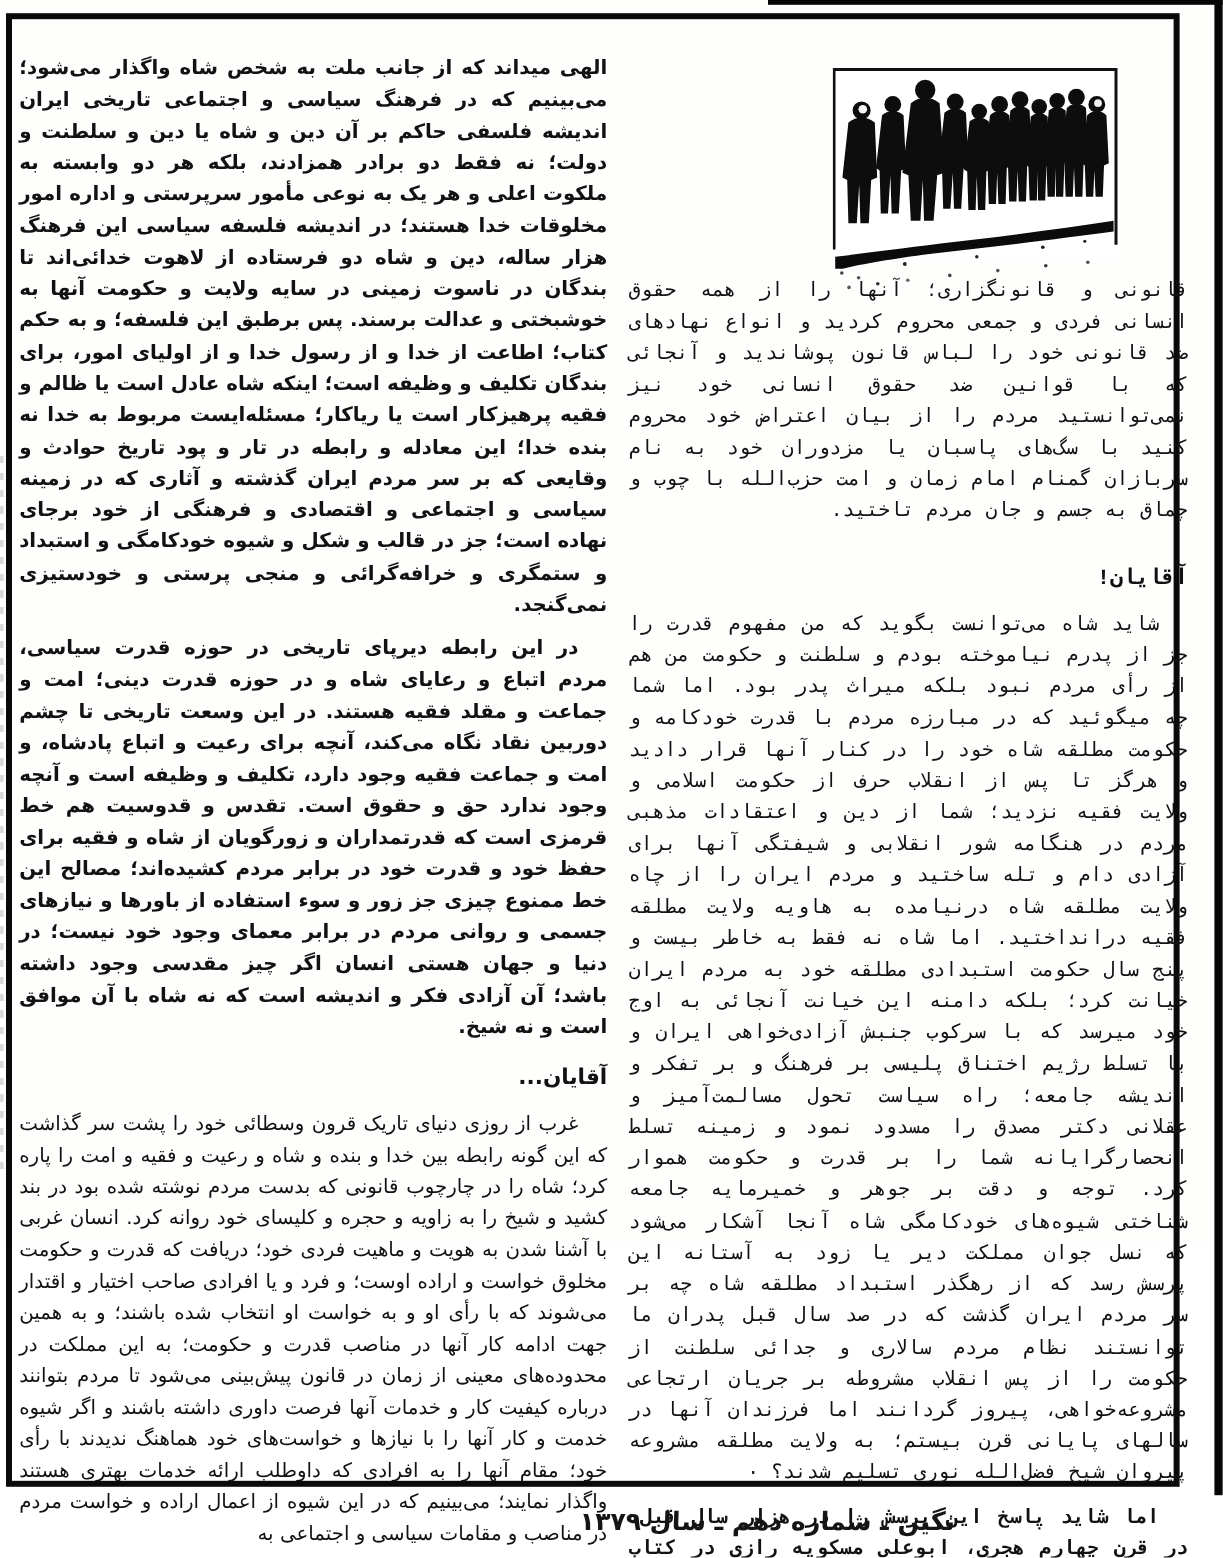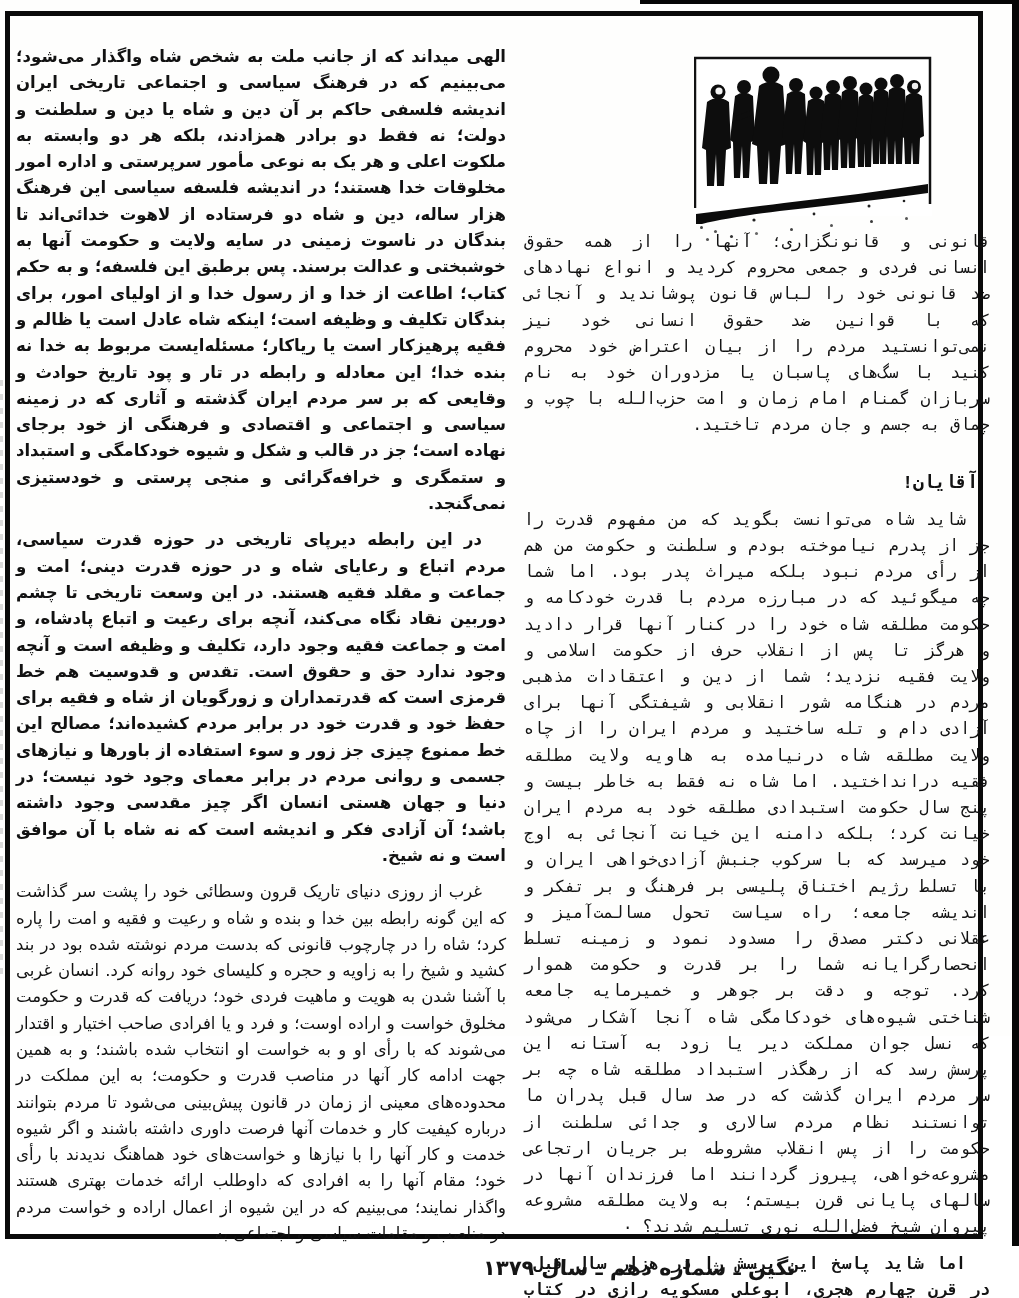--- a/index.html
+++ b/index.html
@@ -28,21 +28,21 @@
   .col{
     position:absolute;direction:rtl;text-align:justify;text-align-last:right;
     color:var(--ink);
   }
   .col p{margin:0 0 10px 0;}
   .col-left{left:16px;top:44px;width:490px;font-size:16.5px;line-height:26.3px;}
   .col-right{left:524px;top:230px;width:466px;font-size:16.5px;line-height:26.2px;font-family:Liberation Mono, monospace;}
   .bold{font-weight:700;}
   .indent{text-indent:24px;}
   .heading{
-    font-weight:700;font-size:18px;margin:16px 12px 12px 0;text-align:left;
+    font-weight:700;font-size:18px;margin:16px 0 12px 0;text-align:left;
   }
   .heading-right{margin-top:30px;}
   .last-bold{margin-top:12px;}
   
   .photo{
     position:absolute;left:694px;top:56px;width:238px;height:174px;margin:0;
   }
   .photo svg{display:block;width:100%;height:100%;}
   
   .specks{
@@ -75,20 +75,21 @@
 <div class="page" style="--watermark-color: #b5b5b5; --ink: #121212;">
 
   <div class="scan-top"></div>
   <div class="scan-right"></div>
   <div class="scan-left-streak"></div>
   <div class="frame"></div>
 
   <section class="col col-left">
     <p class="bold">الهی میداند که از جانب ملت به شخص شاه واگذار می‌شود؛ می‌بینیم که در فرهنگ سیاسی و اجتماعی تاریخی ایران اندیشه فلسفی حاکم بر آن دین و شاه یا دین و سلطنت و دولت؛ نه فقط دو برادر همزادند، بلکه هر دو وابسته به ملکوت اعلی و هر یک به نوعی مأمور سرپرستی و اداره امور مخلوقات خدا هستند؛ در اندیشه فلسفه سیاسی این فرهنگ هزار ساله، دین و شاه دو فرستاده از لاهوت خدائی‌اند تا بندگان در ناسوت زمینی در سایه ولایت و حکومت آنها به خوشبختی و عدالت برسند. پس برطبق این فلسفه؛ و به حکم کتاب؛ اطاعت از خدا و از رسول خدا و از اولیای امور، برای بندگان تکلیف و وظیفه است؛ اینکه شاه عادل است یا ظالم و فقیه پرهیزکار است یا ریاکار؛ مسئله‌ایست مربوط به خدا نه بنده خدا؛ این معادله و رابطه در تار و پود تاریخ حوادث و وقایعی که بر سر مردم ایران گذشته و آثاری که در زمینه سیاسی و اجتماعی و اقتصادی و فرهنگی از خود برجای نهاده است؛ جز در قالب و شکل و شیوه خودکامگی و استبداد و ستمگری و خرافه‌گرائی و منجی پرستی و خودستیزی نمی‌گنجد.</p>
     <p class="bold indent">در این رابطه دیرپای تاریخی در حوزه قدرت سیاسی، مردم اتباع و رعایای شاه و در حوزه قدرت دینی؛ امت و جماعت و مقلد فقیه هستند. در این وسعت تاریخی تا چشم دوربین نقاد نگاه می‌کند، آنچه برای رعیت و اتباع پادشاه، و امت و جماعت فقیه وجود دارد، تکلیف و وظیفه است و آنچه وجود ندارد حق و حقوق است. تقدس و قدوسیت هم خط قرمزی است که قدرتمداران و زورگویان از شاه و فقیه برای حفظ خود و قدرت خود در برابر مردم کشیده‌اند؛ مصالح این خط ممنوع چیزی جز زور و سوء استفاده از باورها و نیازهای جسمی و روانی مردم در برابر معمای وجود خود نیست؛ در دنیا و جهان هستی انسان اگر چیز مقدسی وجود داشته باشد؛ آن آزادی فکر و اندیشه است که نه شاه با آن موافق است و نه شیخ.</p>
+    <h3 class="heading">آقایان...</h3>
     <p class="indent">غرب از روزی دنیای تاریک قرون وسطائی خود را پشت سر گذاشت که این گونه رابطه بین خدا و بنده و شاه و رعیت و فقیه و امت را پاره کرد؛ شاه را در چارچوب قانونی که بدست مردم نوشته شده بود در بند کشید و شیخ را به زاویه و حجره و کلیسای خود روانه کرد. انسان غربی با آشنا شدن به هویت و ماهیت فردی خود؛ دریافت که قدرت و حکومت مخلوق خواست و اراده اوست؛ و فرد و یا افرادی صاحب اختیار و اقتدار می‌شوند که با رأی او و به خواست او انتخاب شده باشند؛ و به همین جهت ادامه کار آنها در مناصب قدرت و حکومت؛ به این مملکت در محدوده‌های معینی از زمان در قانون پیش‌بینی می‌شود تا مردم بتوانند درباره کیفیت کار و خدمات آنها فرصت داوری داشته باشند و اگر شیوه خدمت و کار آنها را با نیازها و خواست‌های خود هماهنگ ندیدند با رأی خود؛ مقام آنها را به افرادی که داوطلب ارائه خدمات بهتری هستند واگذار نمایند؛ می‌بینیم که در این شیوه از اعمال اراده و خواست مردم در مناصب و مقامات سیاسی و اجتماعی به</p>
   </section>
 
   <figure class="photo">
     <svg viewBox="0 0 238 174" xmlns="http://www.w3.org/2000/svg">
       <rect x="0" y="0" width="238" height="160" fill="#ffffff"></rect>
       <path d="M1,152 L1,2 L236,2 L236,148" fill="none" stroke="#111" stroke-width="2.5"></path>
 
       <g fill="#0d0d0d">
 

